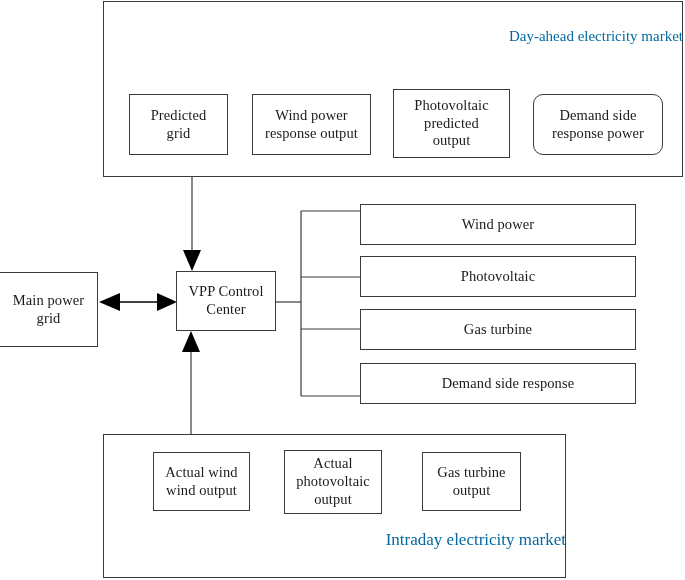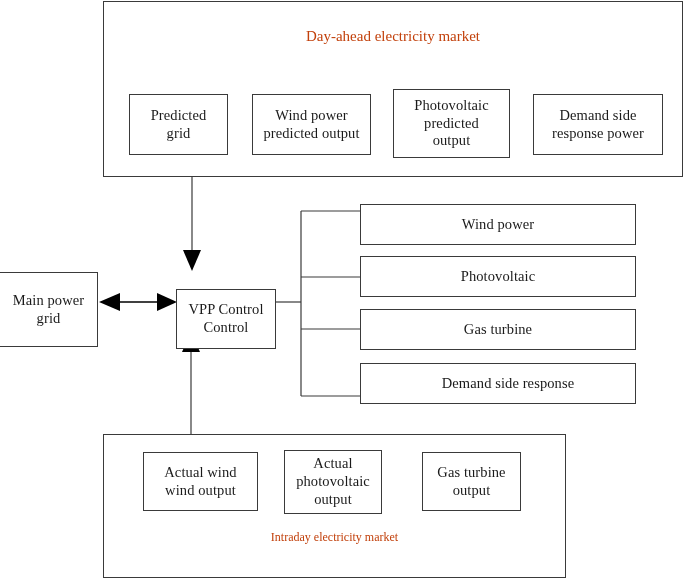--- a/index.html
+++ b/index.html
@@ -43,75 +43,74 @@
   }
   .container-box {
     position: absolute;
     box-sizing: border-box;
     border: 1px solid #3a3a3a;
     background: #ffffff;
   }
   .container-title {
     position: absolute;
     width: 100%;
-    text-align: center;
+    text-align: right;
     font-size: 15px;
-    color: #c2410c;
+    color: #0369a1;
   }
   
   #market-day-ahead {
     left: 103px;
     top: 1px;
     width: 580px;
     height: 176px;
   }
   #day-ahead-title {
     left: 0;
     top: 28px;
     font-size: 15px;
   }
   #node-predicted-load      { left: 129px; top: 94px;  width: 99px;  height: 61px; }
   #node-wind-predicted      { left: 252px; top: 94px;  width: 119px; height: 61px; }
   #node-pv-predicted        { left: 393px; top: 89px;  width: 117px; height: 69px; }
-  #node-demand-predicted    { left: 533px; top: 94px;  width: 130px; height: 61px; }
+  #node-demand-predicted    { left: 533px; top: 94px;  width: 130px; height: 61px; border-radius: 10px; }
 
   
   #node-main-grid {
     left: -1px;
     top: 272px;
     width: 99px;
     height: 75px;
   }
   #node-vpp {
     left: 176px;
     top: 271px;
     width: 100px;
     height: 60px;
-    margin-top: 18px;
   }
 
   
   #node-wind-power   { left: 360px; top: 204px; width: 276px; height: 41px; }
   #node-photovoltaic { left: 360px; top: 256px; width: 276px; height: 41px; }
   #node-gas-turbine  { left: 360px; top: 309px; width: 276px; height: 41px; }
   #node-demand-side  { left: 360px; top: 363px; width: 276px; height: 41px; padding-left: 24px; }
 
   
   #market-intraday {
     left: 103px;
     top: 434px;
     width: 463px;
     height: 144px;
   }
   #intraday-title {
     left: 0;
     top: 96px;
-    font-size: 12px;
-  }
-  #node-actual-wind   { left: 143px; top: 452px; width: 115px;  height: 59px; }
+    font-size: 17px;
+  }
+  #node-actual-wind   { left: 153px; top: 452px; width: 97px;  height: 59px; }
   #node-actual-pv     { left: 284px; top: 450px; width: 98px;  height: 64px; }
   #node-gt-output     { left: 422px; top: 452px; width: 99px;  height: 59px; }
 </style>
 </head>
 <body>
 
 <div id="diagram">
 
   <svg class="svg-layer" viewBox="0 0 685 580" width="685" height="580" xmlns="http://www.w3.org/2000/svg">
     <defs>
@@ -153,21 +152,21 @@
   <div class="node" id="node-predicted-load">
     <span>
       <span>Predicted</span><br>
       <span>grid</span>
     </span>
   </div>
 
   <div class="node" id="node-wind-predicted">
     <span>
       <span>Wind power</span><br>
-      <span>predicted output</span>
+      <span>response output</span>
     </span>
   </div>
 
   <div class="node" id="node-pv-predicted">
     <span>
       <span>Photovoltaic</span><br>
       <span>predicted</span><br>
       <span>output</span>
     </span>
   </div>
@@ -182,21 +181,21 @@
   <div class="node" id="node-main-grid">
     <span>
       <span>Main power</span><br>
       <span>grid</span>
     </span>
   </div>
 
   <div class="node" id="node-vpp">
     <span>
       <span>VPP Control</span><br>
-      <span>Control</span>
+      <span>Center</span>
     </span>
   </div>
 
   <div class="node" id="node-wind-power">
     <span>Wind power</span>
   </div>
 
   <div class="node" id="node-photovoltaic">
     <span>Photovoltaic</span>
   </div>

